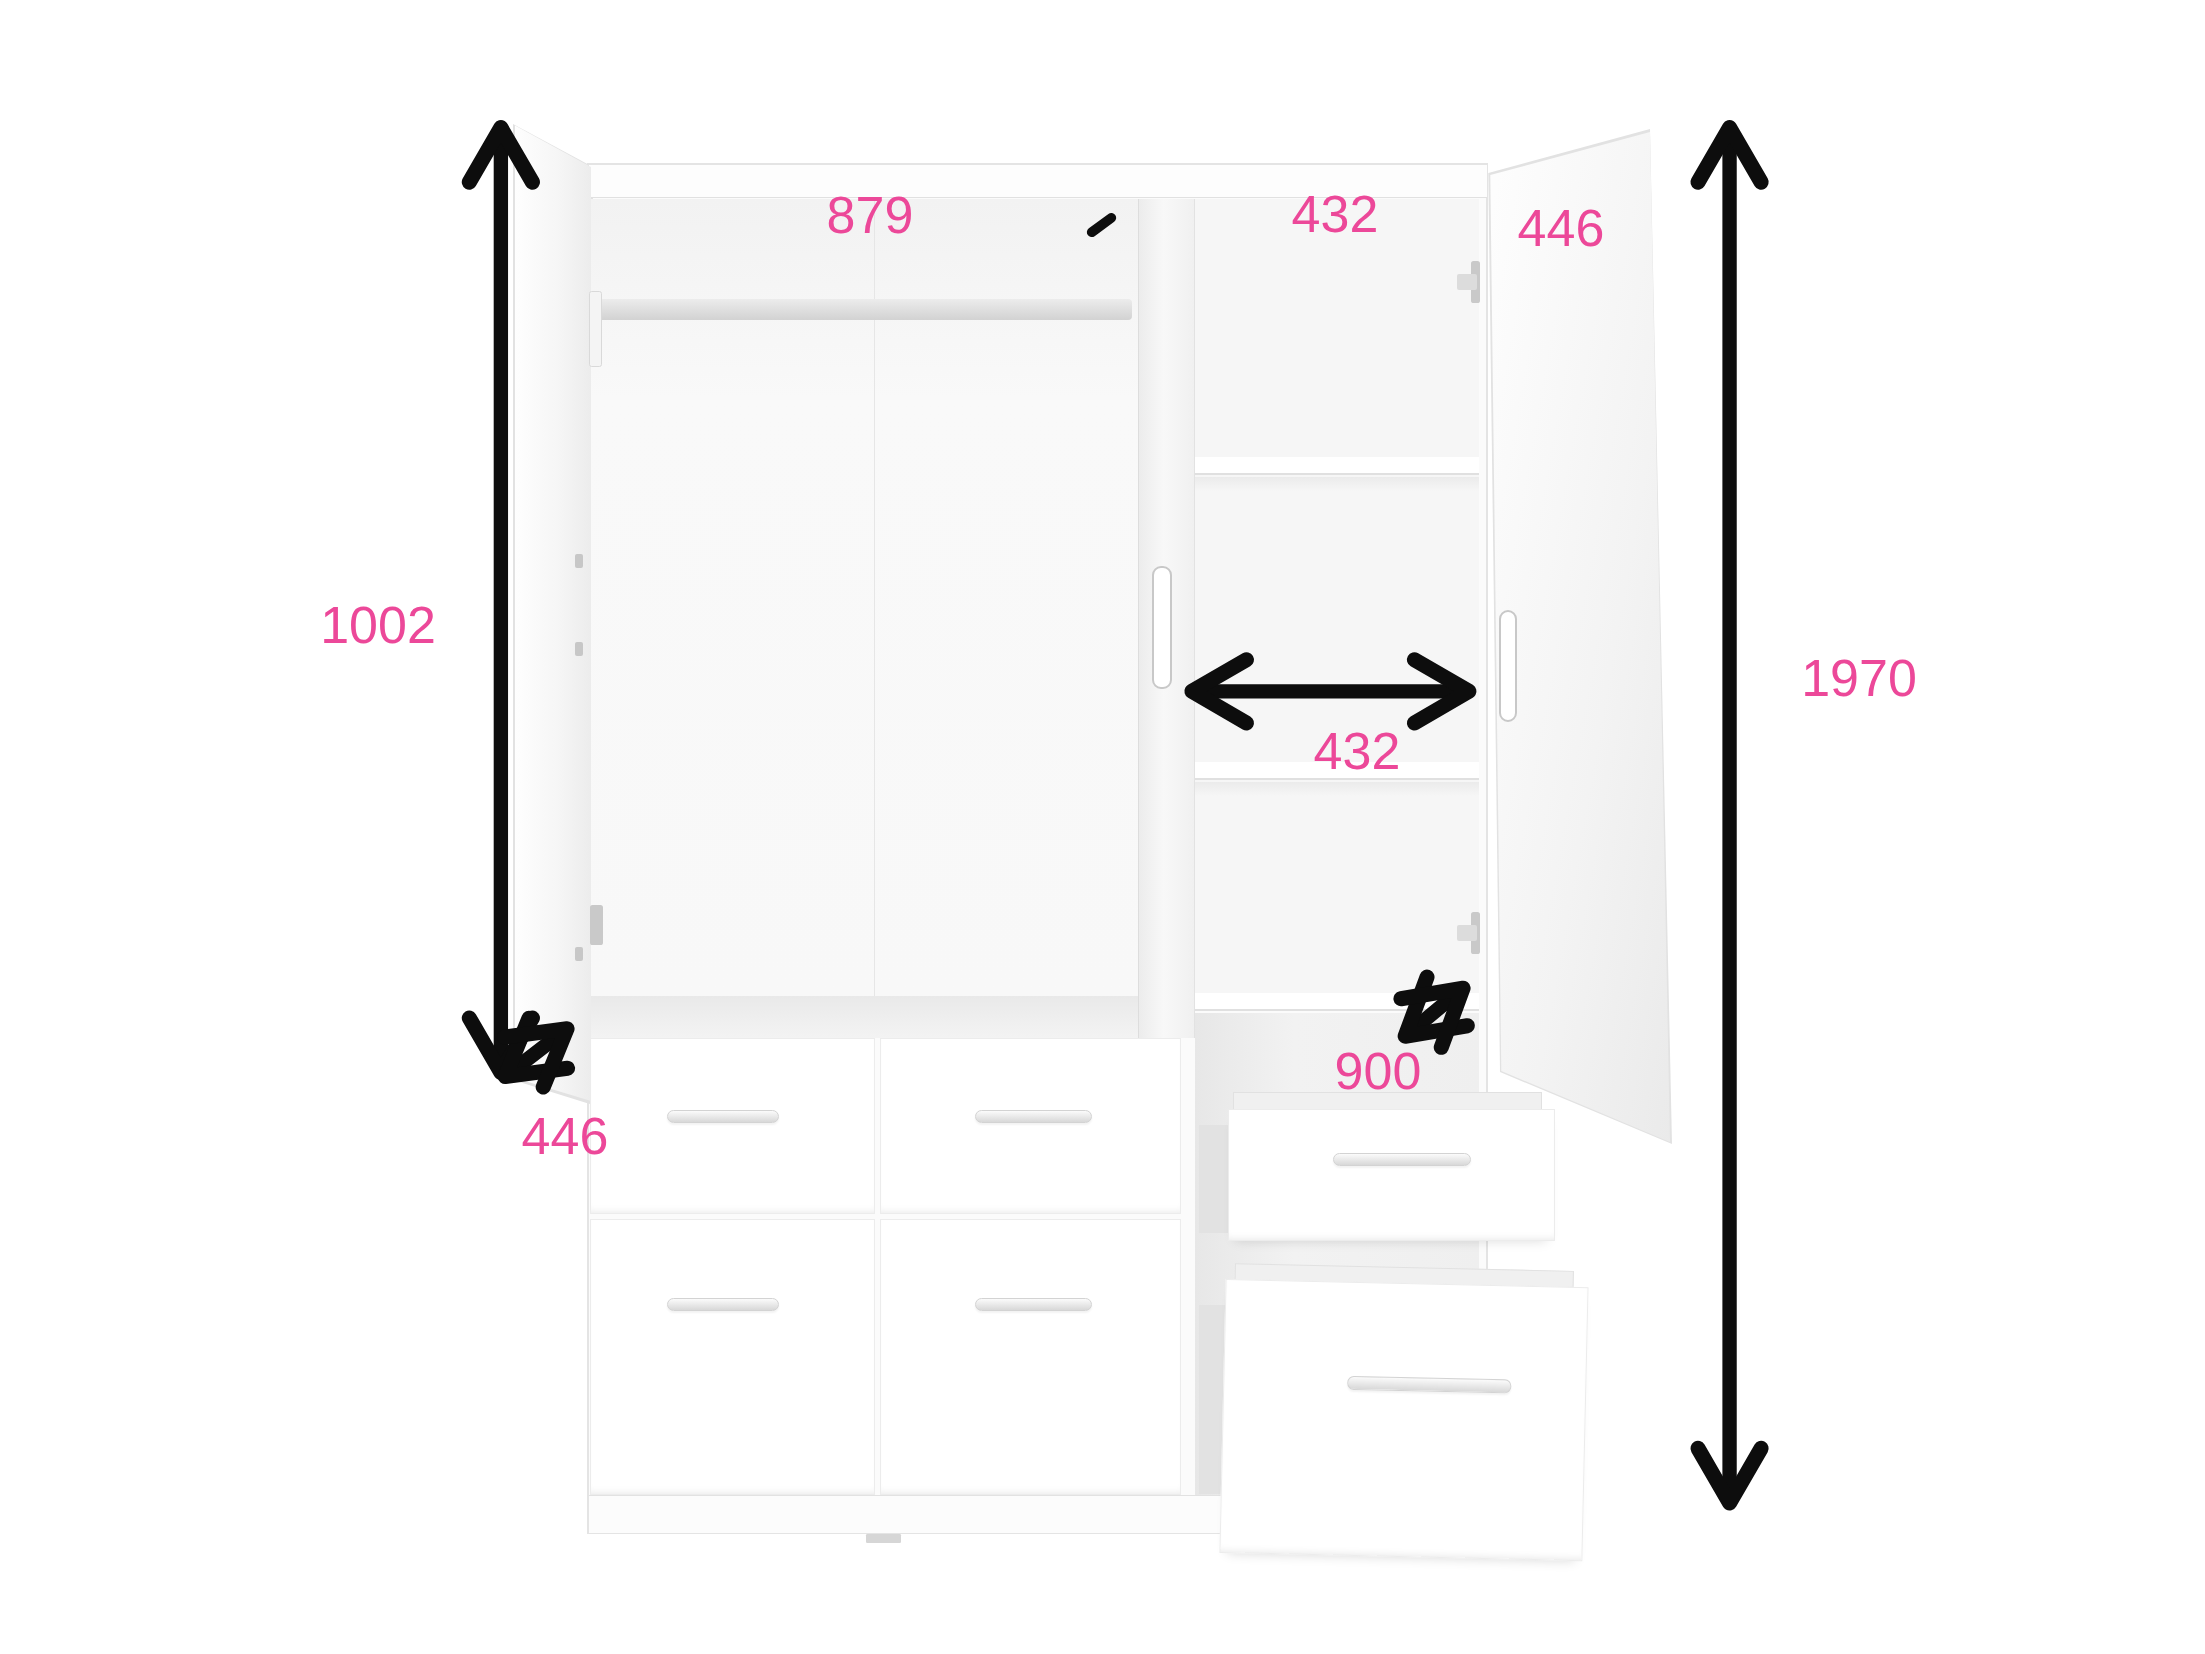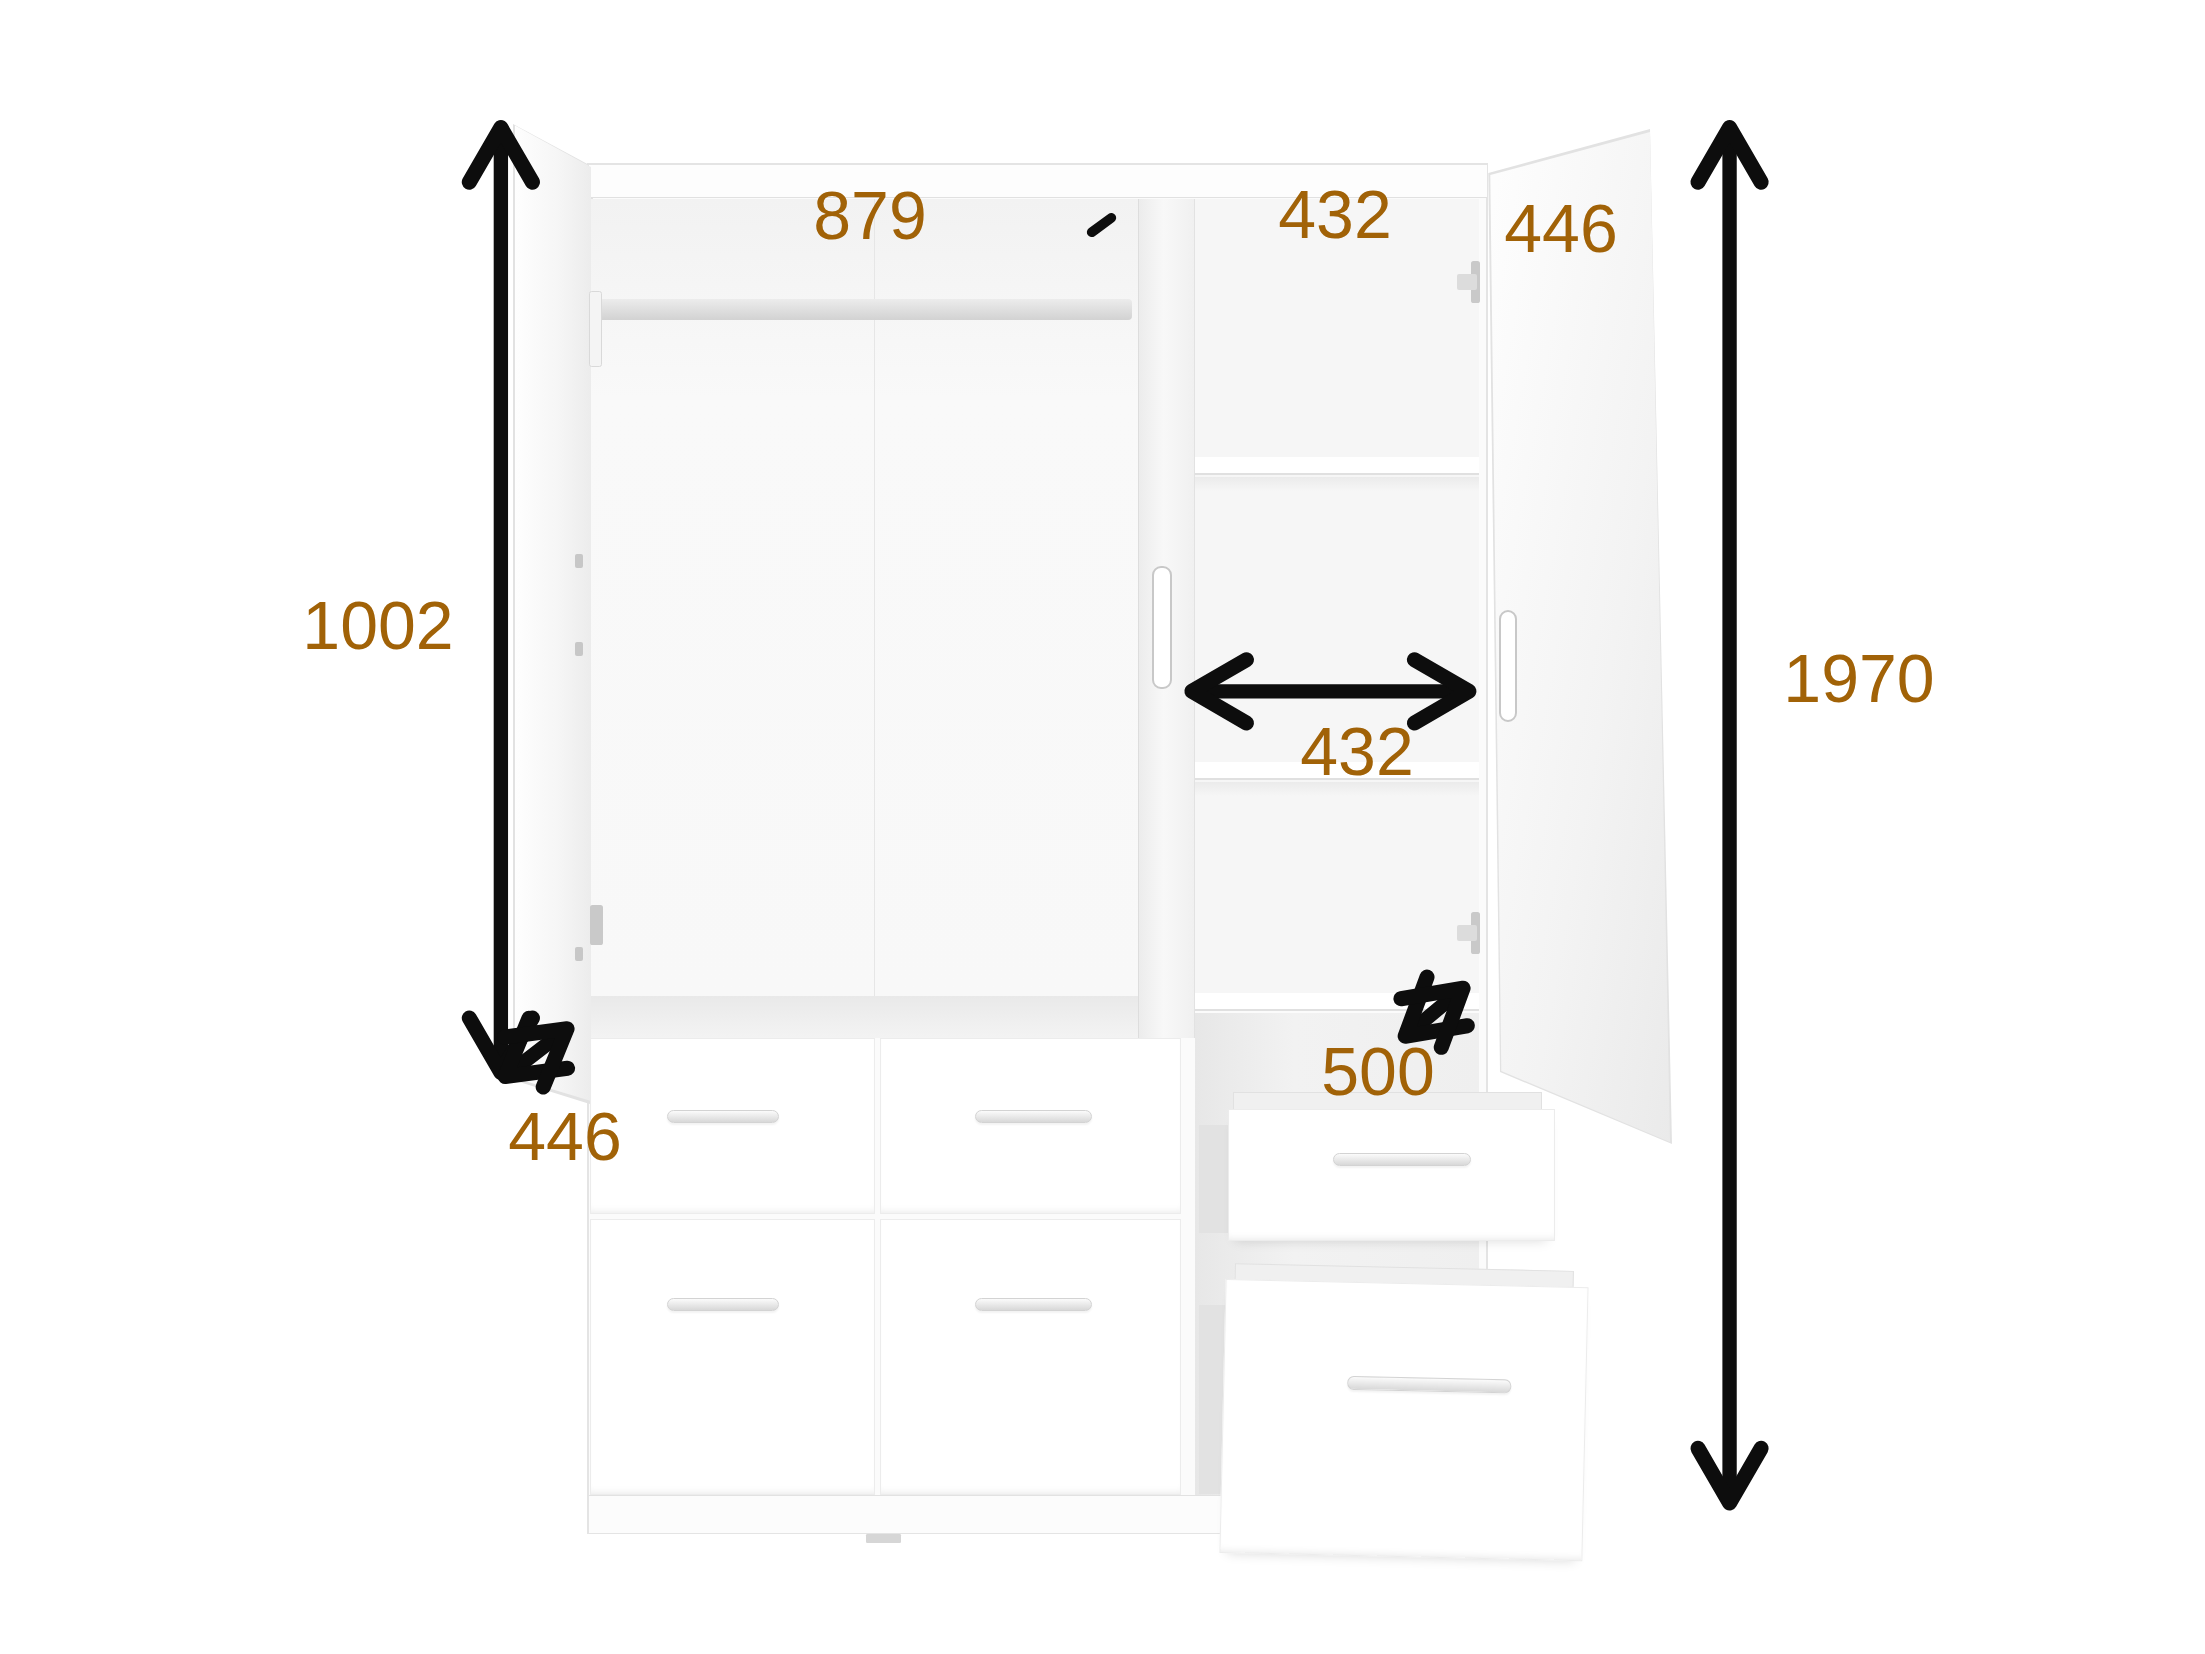--- a/index.html
+++ b/index.html
@@ -31,21 +31,21 @@
   .v-handle{background:#ffffff;border:2px solid #c8c8c8;border-radius:9px;}
   .plinth{background:#fcfcfc;border-top:1.3px solid #e2e2e2;}
   .foot{background:#d6d6d6;border-radius:1.3px;}
   .dot{background:#c7c7c7;border-radius:2px;}
   .hinge-bar{background:#c9c9c9;border-radius:2.6px;}
   .hinge-plate{background:#dcdcdc;border-radius:2px;}
   .rim{background:#f0f0f0;border:1.3px solid #e1e1e1;}
   
   #dim-layer{position:absolute;left:0;top:0;z-index:30;pointer-events:none;}
   .lbl{position:absolute;z-index:31;transform:translate(-50%,-50%);
-       font-size:68px;line-height:1;color:#a16207;white-space:nowrap;}
+       font-size:52px;line-height:1;color:#ec4899;white-space:nowrap;}
 </style>
 </head>
 <body>
 
 <div id="canvas">
 
   <div class="abs door-back" style="left:513px;top:120px;width:80px;height:985px;z-index:2;
               clip-path:polygon(0px 3.9px,80px 47px,80px 985px,0px 960px);"></div>
   <div class="abs left-door-face" style="left:515px;top:123px;width:76px;height:980px;z-index:3;
               clip-path:polygon(0px 2.6px,76px 44px,76px 978px,0px 955px);"></div>
@@ -122,16 +122,16 @@
     <line x1="1674" y1="356" x2="1704" y2="334" stroke="#0d0d0d" stroke-width="15" stroke-linecap="round"></line>
   </svg>
 
   <div class="lbl" style="left:870px;top:215px;">879</div>
   <div class="lbl" style="left:1335px;top:214px;">432</div>
   <div class="lbl" style="left:1561px;top:228px;">446</div>
   <div class="lbl" style="left:378px;top:625px;">1002</div>
   <div class="lbl" style="left:1357px;top:751px;">432</div>
   <div class="lbl" style="left:1859px;top:678px;">1970</div>
   <div class="lbl" style="left:565px;top:1136px;">446</div>
-  <div class="lbl" style="left:1378px;top:1071px;">500</div>
+  <div class="lbl" style="left:1378px;top:1071px;">900</div>
 
 </div>
 
 
 </body></html>

